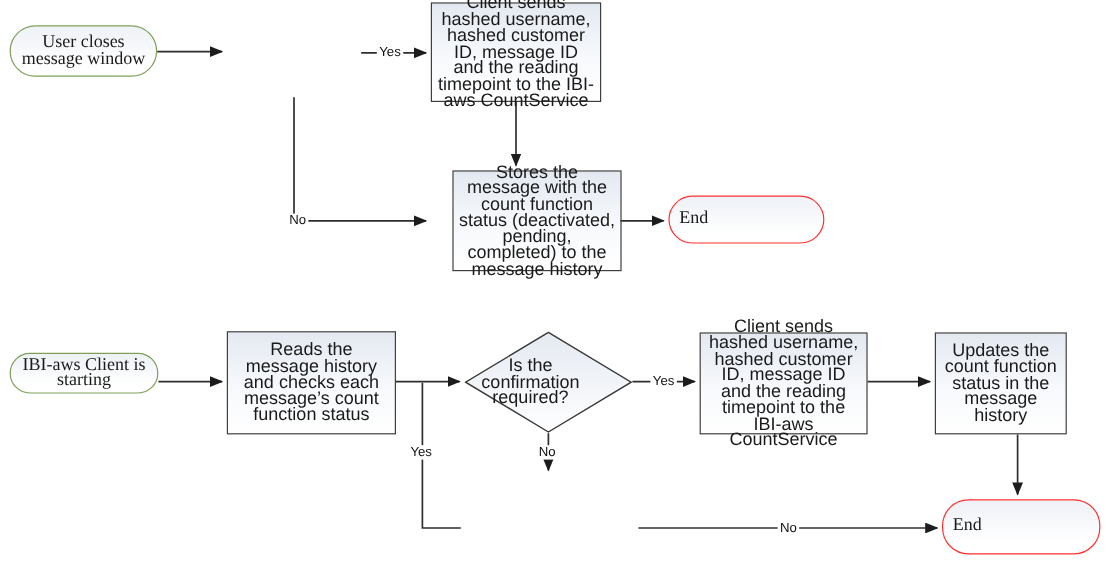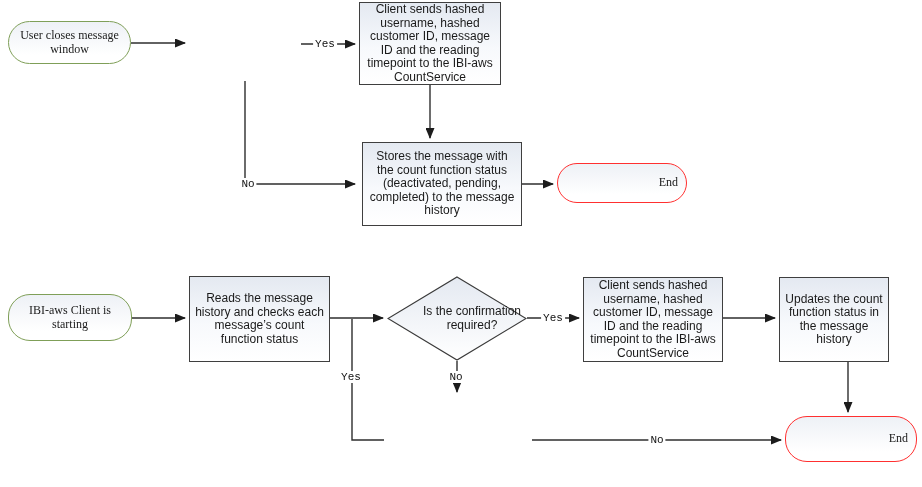--- a/index.html
+++ b/index.html
@@ -2,41 +2,41 @@
 <html><head>
 <meta charset="utf-8">
 <style>
   html,body{margin:0;padding:0;background:#ffffff;}
   .canvas{
     position:relative;width:922px;height:487px;background:#ffffff;overflow:hidden;
     font-family:"Liberation Sans","DejaVu Sans",sans-serif;color:#1a1a1a;
   }
   .connector-layer{position:absolute;left:0;top:0;width:922px;height:487px;pointer-events:none;}
   .conn{fill:none;stroke:#2e2e2e;stroke-width:1.4;}
-  .node{position:absolute;display:flex;align-items:center;justify-content:flex-end;
-    text-align:center;font-size:12px;line-height:13.5px;}
+  .node{position:absolute;display:flex;align-items:center;justify-content:flex-start;
+    text-align:center;font-size:15px;line-height:13.5px;}
   .process{
     border:1.5px solid #3f3f3f;
     background:linear-gradient(180deg,#e4e9f1 0%,#f7f9fc 55%,#ffffff 100%);
     box-sizing:border-box;padding:2px 4px;
   }
   .terminator{
     border:1.4px solid #7f9f58;border-radius:22px;
     background:linear-gradient(180deg,#eef1f6 0%,#ffffff 80%);
     box-sizing:border-box;padding:2px 8px;font-family:Liberation Serif, serif;
   }
   .terminator.end{border-color:#ff3030;}
   .decision{padding:0;}
   .decision .diamond-svg{position:absolute;left:0;top:0;}
   .decision .node-label{position:relative;z-index:1;}
   .node-label{display:block;}
   .edge-label{
     position:absolute;transform:translate(-50%,-50%);
     background:#ffffff;font-size:11px;line-height:12px;padding:0 2px;
-    color:#111111;white-space:nowrap;z-index:2;font-family:Liberation Mono, monospace;
+    color:#111111;white-space:nowrap;z-index:2;
   }
 </style>
 </head>
 <body>
 
 <div class="canvas">
 
   <svg class="connector-layer">
     <defs>
       <marker id="arrow" markerUnits="userSpaceOnUse" markerWidth="11" markerHeight="9" refX="10" refY="4.5" orient="auto">
@@ -61,29 +61,29 @@
 
   <div class="node terminator" style="left:8px;top:21px;width:123px;height:43px">
     <span class="node-label" style="max-width:108px">User closes message window</span>
   </div>
 
 
   <div class="node process" style="left:359px;top:2px;width:142px;height:83px">
     <span class="node-label">Client sends hashed username, hashed customer ID, message ID and the reading timepoint to the IBI-aws CountService</span>
   </div>
 
-  <div class="node process" style="left:362px;top:142px;width:160px;height:84px">
+  <div class="node process" style="left:377px;top:142px;width:141px;height:84px">
     <span class="node-label">Stores the message with the count function status (deactivated, pending, completed) to the message history</span>
   </div>
 
   <div class="node terminator end" style="left:557px;top:163px;width:130px;height:40px">
     <span class="node-label">End</span>
   </div>
 
-  <div class="node terminator" style="left:8px;top:294px;width:124px;height:47px">
+  <div class="node terminator" style="left:8px;top:294px;width:124px;height:34px">
     <span class="node-label" style="max-width:112px">IBI-aws Client is starting</span>
   </div>
 
   <div class="node decision" style="left:387px;top:276px;width:140px;height:85px">
     <svg class="diamond-svg" width="140" height="85" viewBox="0 0 140 85">
       <defs>
           <linearGradient id="dg2" x1="0" y1="0" x2="0" y2="1">
         <stop offset="0" stop-color="#e4e9f1"></stop>
             <stop offset="1" stop-color="#ffffff"></stop>
       </linearGradient>

